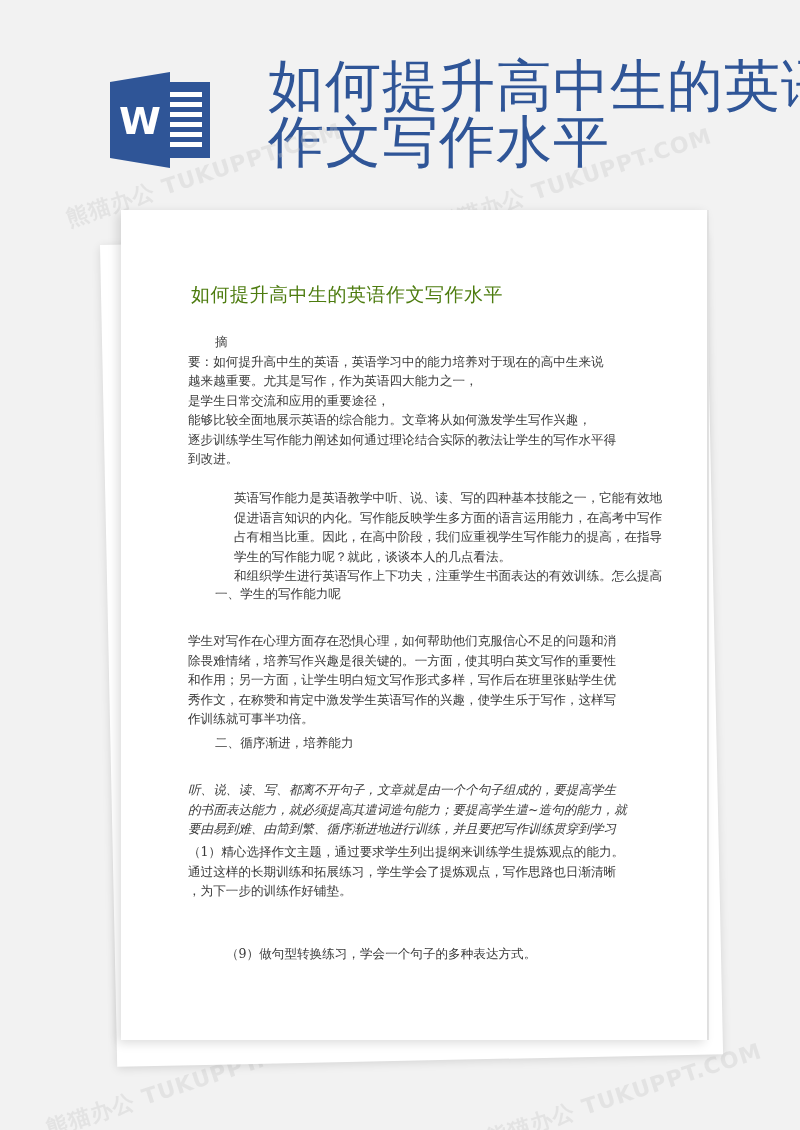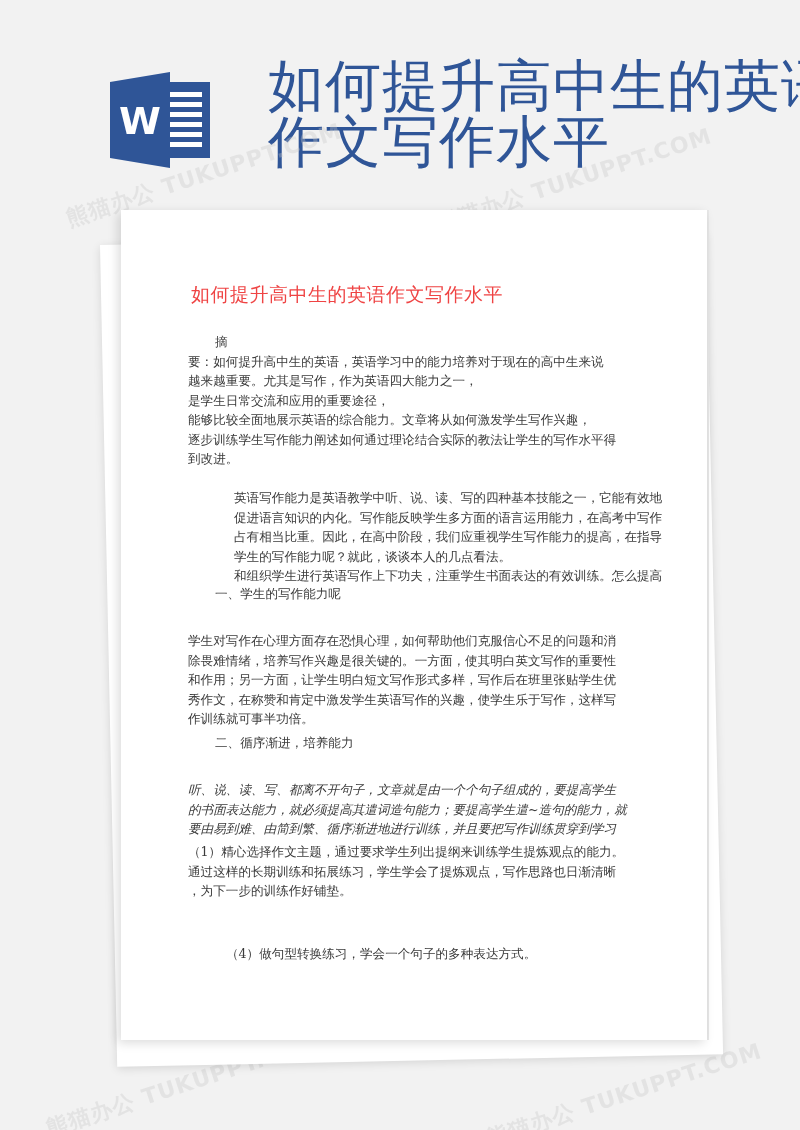--- a/index.html
+++ b/index.html
@@ -20,21 +20,21 @@
       background: #ffffff;
       transform: rotate(-1.2deg); transform-origin: 0 0;
       box-shadow: 0 2px 10px rgba(0,0,0,0.12);
     }
     .front-page {
       position: absolute; left: 121px; top: 210px; width: 586px; height: 830px;
       background: #ffffff;
       box-shadow: -3px 3px 10px rgba(0,0,0,0.14), 2px 0 0 #e8e8e8;
     }
     .doc-title {
-      position: absolute; left: 70px; top: 72px; font-size: 19px; color: #ef4444;
+      position: absolute; left: 70px; top: 72px; font-size: 19px; color: #4d7c0f;
       font-family: "DejaVu Sans", "Liberation Sans", sans-serif; letter-spacing: 0.5px;
     }
     .body-text {
       position: absolute; left: 67px; width: 455px;
       font-size: 12.6px; line-height: 19.5px; color: #3a3a3a;
       font-family: "DejaVu Serif", "Liberation Serif", serif;
     }
     .line { display: block; white-space: nowrap; }
     .indent { padding-left: 27px; }
     .indent2 { padding-left: 38px; }
@@ -117,15 +117,15 @@
     <span class="line">要由易到难、由简到繁、循序渐进地进行训练，并且要把写作训练贯穿到学习</span>
   </div>
 
   <div class="body-text" style="top:632px;">
     <span class="line">（1）精心选择作文主题，通过要求学生列出提纲来训练学生提炼观点的能力。</span>
     <span class="line">通过这样的长期训练和拓展练习，学生学会了提炼观点，写作思路也日渐清晰</span>
     <span class="line">，为下一步的训练作好铺垫。</span>
   </div>
 
   <div class="body-text" style="top:734px;">
-    <span class="line indent2">（4）做句型转换练习，学会一个句子的多种表达方式。</span>
+    <span class="line indent2">（9）做句型转换练习，学会一个句子的多种表达方式。</span>
   </div>
 </div>
 
 </body></html>

